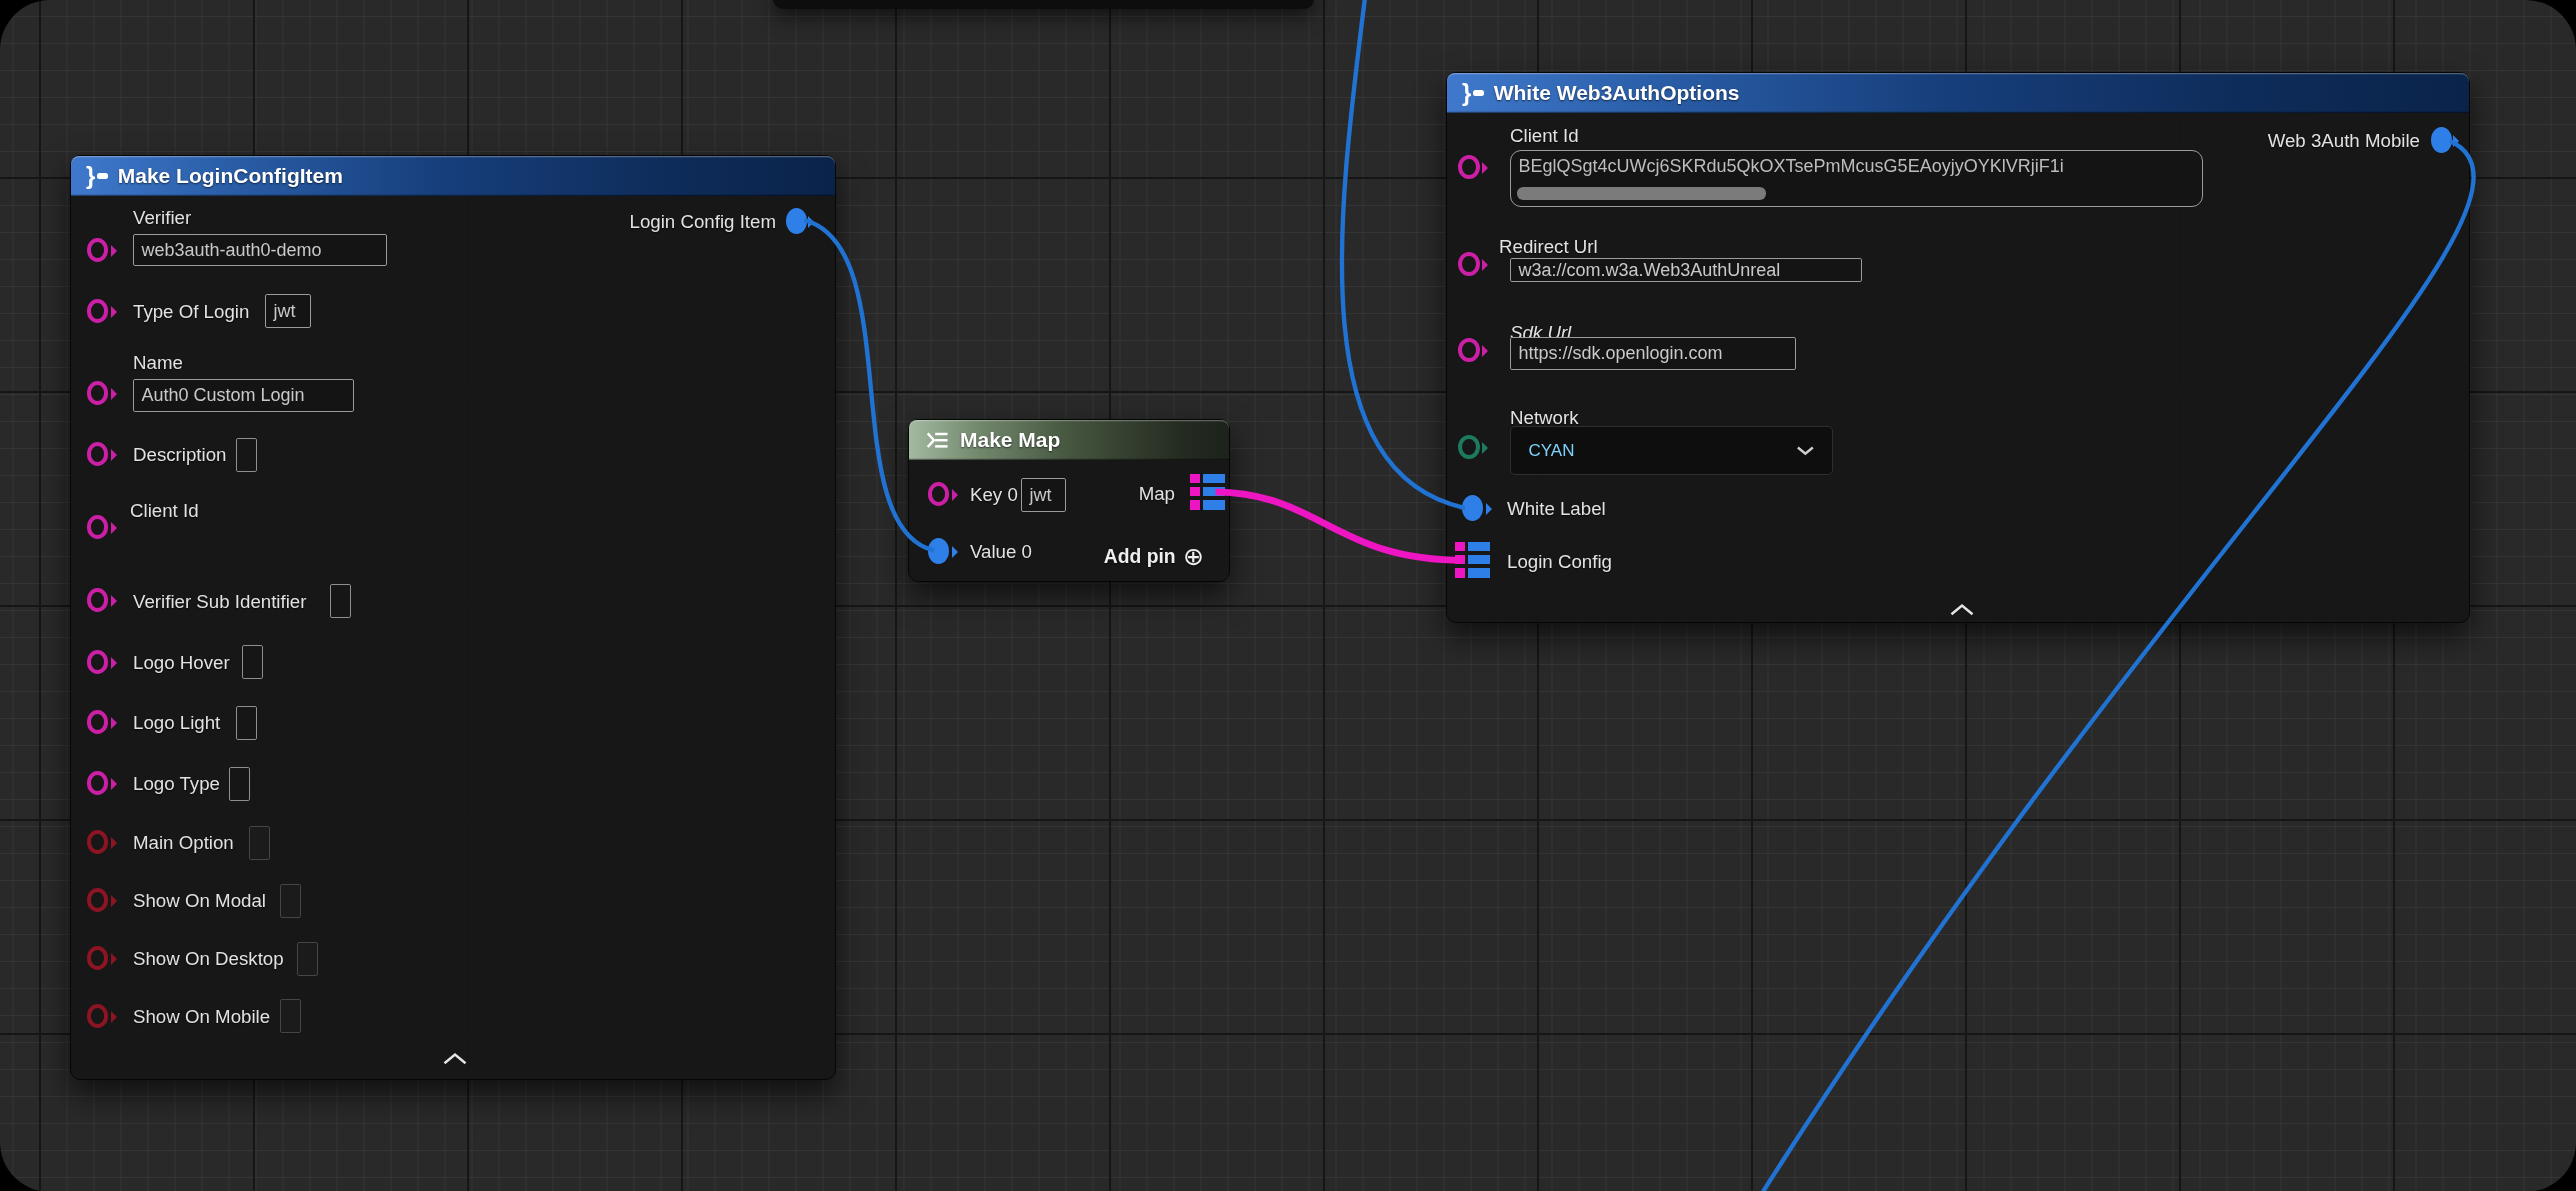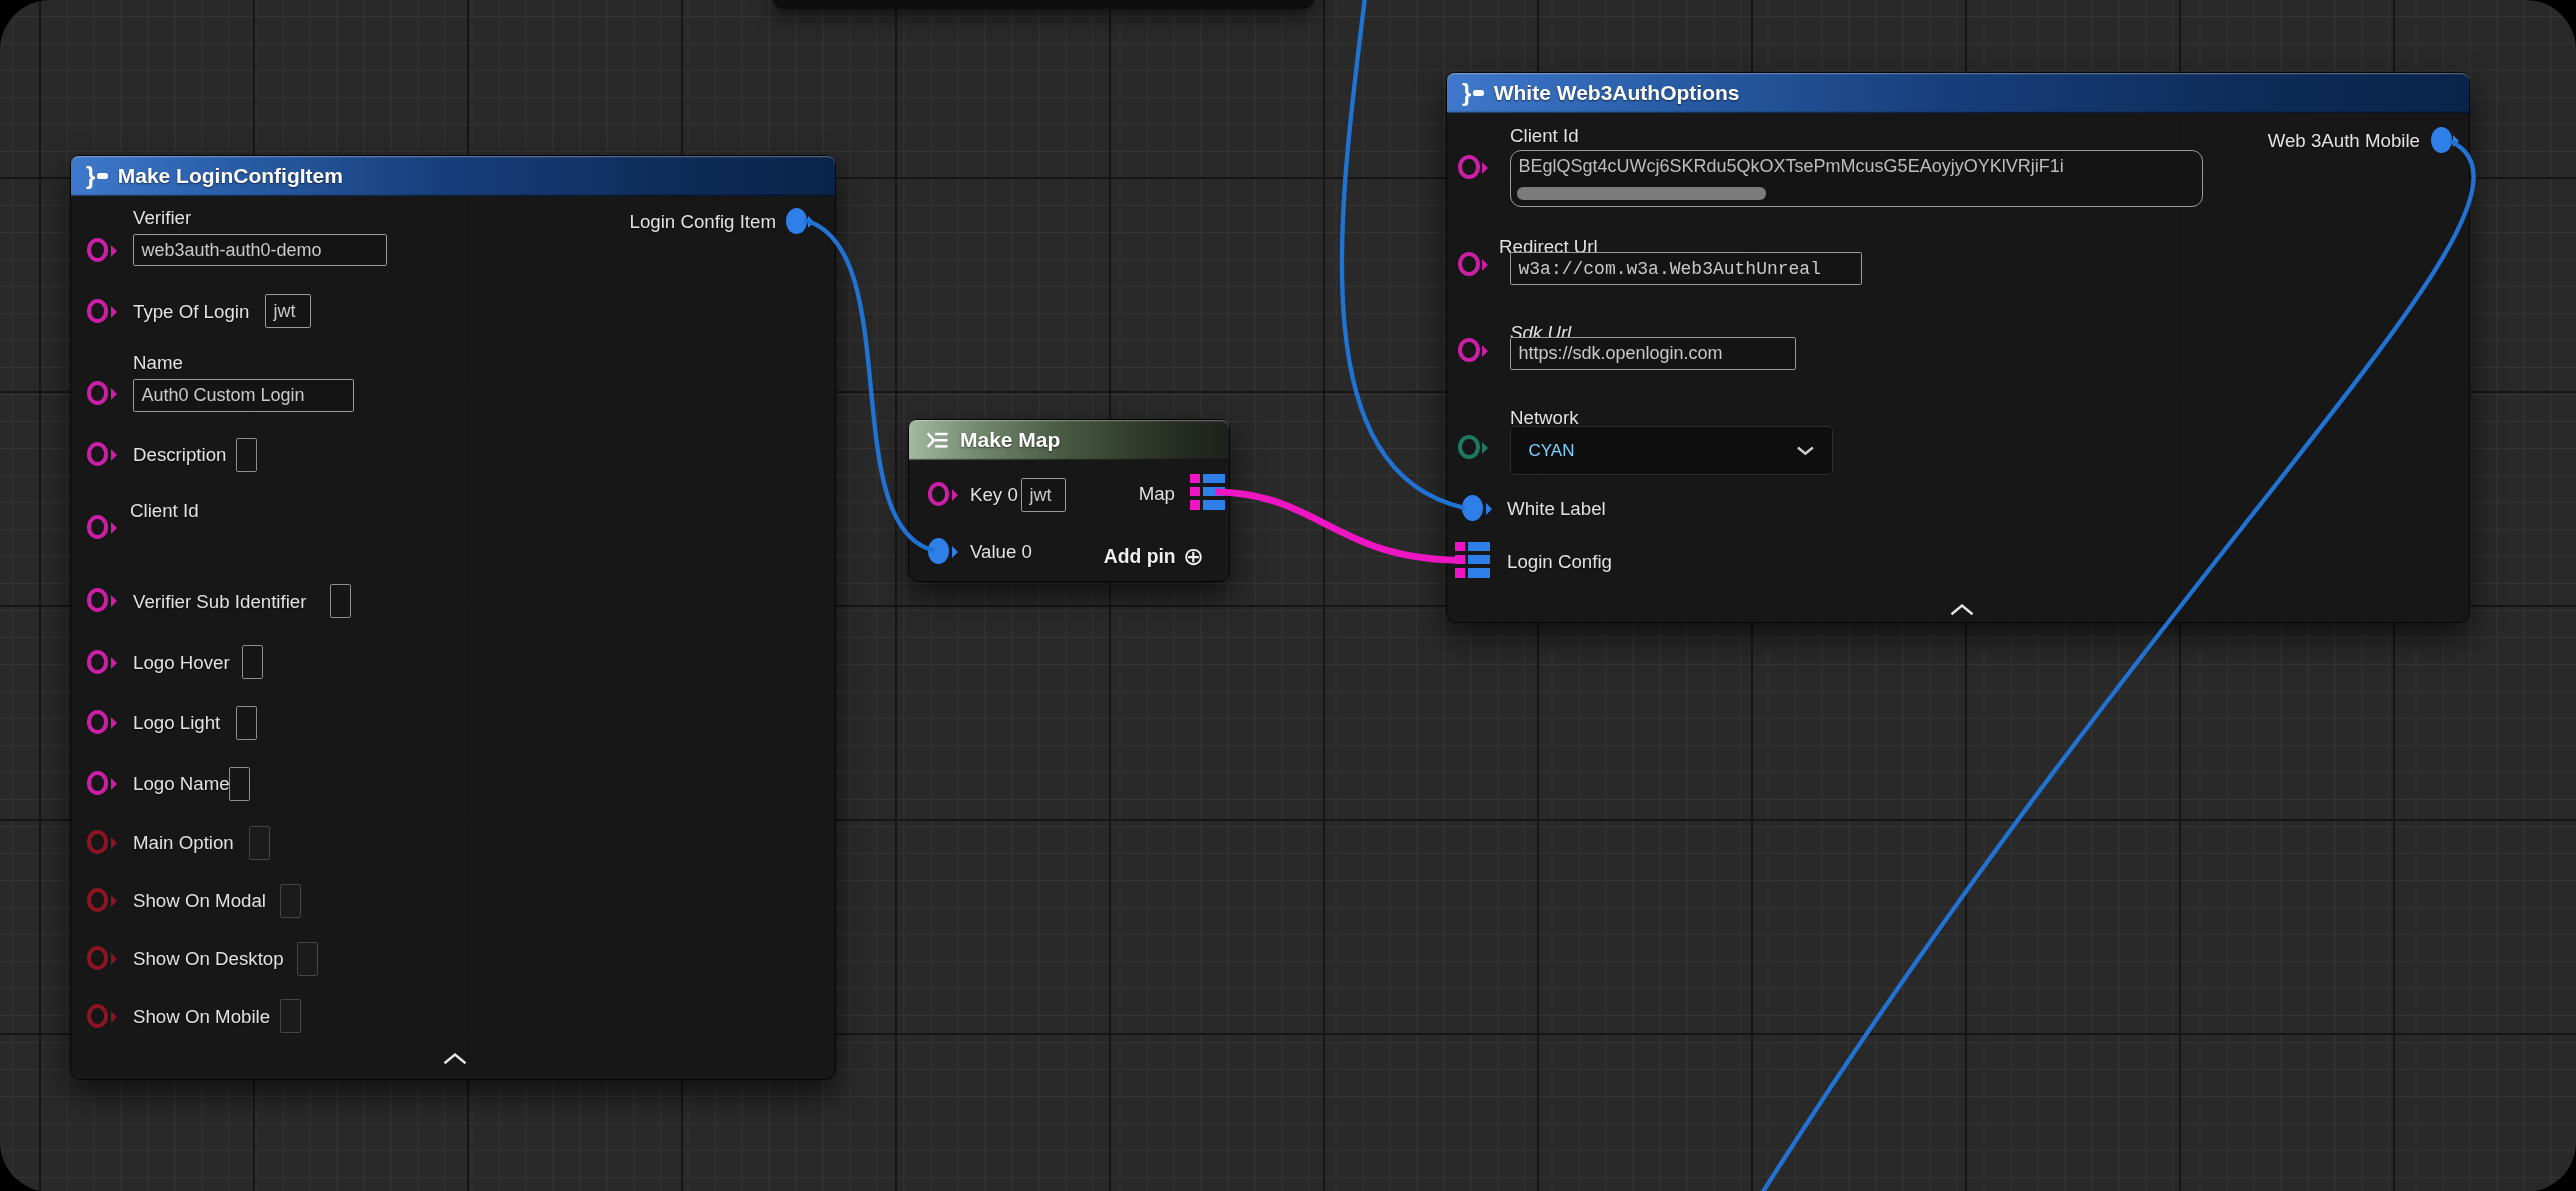--- a/index.html
+++ b/index.html
@@ -141,21 +141,21 @@
         <span class="ring"></span>
         <span class="wedge"></span>
       </span>
     <span class="lbl" style="left:62px;top:556px;">Logo Light</span>
     <div class="mini" style="left:165px;top:550px;"></div>
 
     <span class="pin" style="left:15.6px;top:614px;color:#cb1fa6;">
         <span class="ring"></span>
         <span class="wedge"></span>
       </span>
-    <span class="lbl" style="left:62px;top:617px;">Logo Name</span>
+    <span class="lbl" style="left:62px;top:617px;">Logo Type</span>
     <div class="mini" style="left:158px;top:611px;"></div>
 
     <span class="pin" style="left:15.6px;top:673px;color:#8c1423;">
         <span class="ring"></span>
         <span class="wedge"></span>
       </span>
     <span class="lbl" style="left:62px;top:676px;">Main Option</span>
     <div class="chk" style="left:178px;top:670px;"></div>
 
     <span class="pin" style="left:15.6px;top:731px;color:#8c1423;">
@@ -257,21 +257,21 @@
     <div class="bigfield" style="left:63px;top:77px;width:693px;height:57px;">
       <span class="txt">BEglQSgt4cUWcj6SKRdu5QkOXTsePmMcusG5EAoyjyOYKlVRjiF1i</span>
       <span class="sbar"></span>
     </div>
 
     <span class="lbl" style="left:52px;top:163px;">Redirect Url</span>
     <span class="pin" style="left:11.2px;top:178px;color:#cb1fa6;">
         <span class="ring"></span>
         <span class="wedge"></span>
       </span>
-    <div class="field" style="left:63px;top:179px;width:352px;height:33px;font-family:Liberation Mono, monospace;">
+    <div class="field" style="left:63px;top:185px;width:352px;height:24px;">
       <span>w3a://com.w3a.Web3AuthUnreal</span>
     </div>
 
     <span class="lbl" style="left:63px;top:249px;font-style:italic;">Sdk Url</span>
     <span class="pin" style="left:11.2px;top:264px;color:#cb1fa6;">
         <span class="ring"></span>
         <span class="wedge"></span>
       </span>
     <div class="field" style="left:63px;top:264px;width:286px;height:33px;">
       <span>https://sdk.openlogin.com</span>

